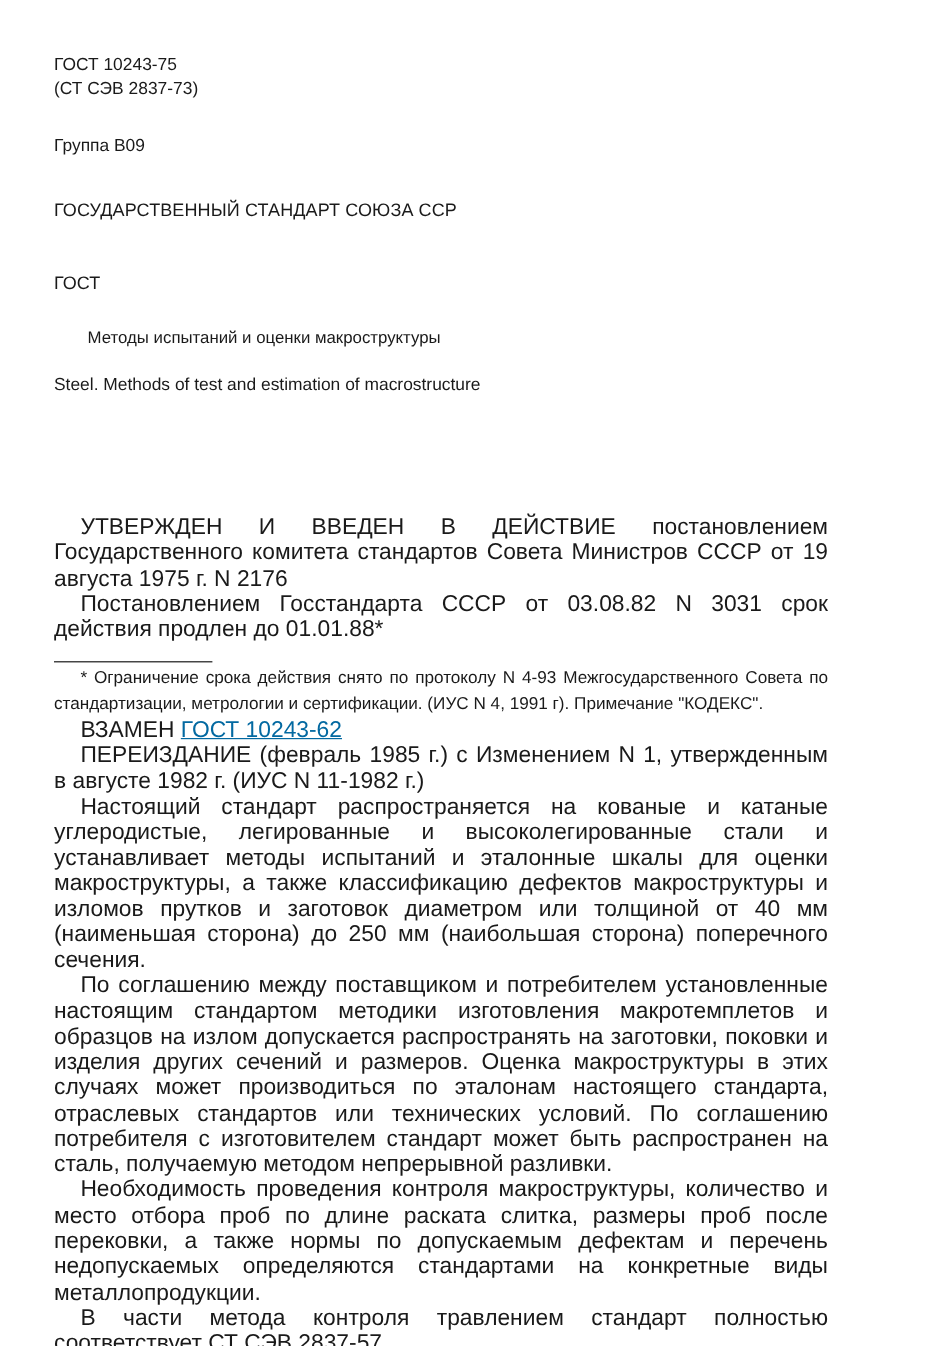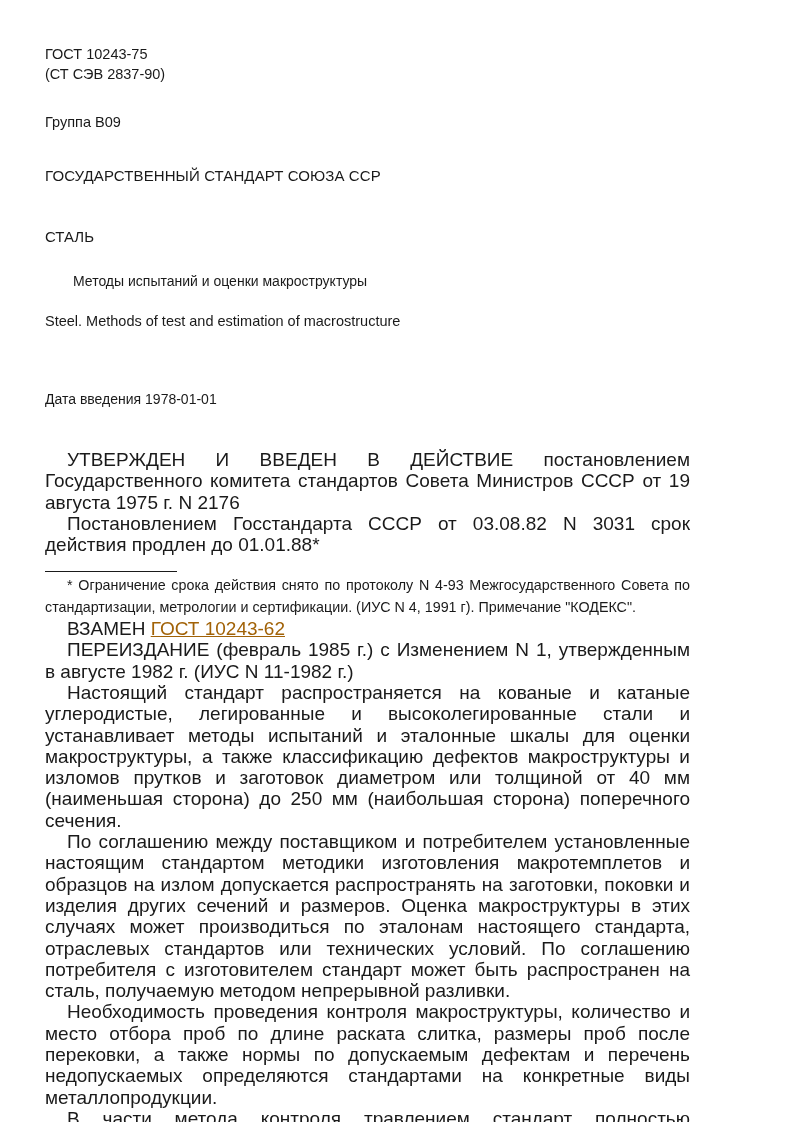--- a/index.html
+++ b/index.html
@@ -97,58 +97,57 @@
     text-decoration: underline;
   }
 </style>
 </head>
 <body>
 
 <div class="page">
   <div class="content">
 
     <div class="hdr-line">ГОСТ 10243-75</div>
-    <div class="hdr-line">(СТ СЭВ 2837-90)</div>
+    <div class="hdr-line">(СТ СЭВ 2837-73)</div>
 
     <div class="spacer-28"></div>
 
     <div class="hdr-line">Группа В09</div>
 
     <div class="spacer-33"></div>
 
     <div class="doc-title-main">ГОСУДАРСТВЕННЫЙ СТАНДАРТ СОЮЗА ССР</div>
 
     <div class="spacer-40"></div>
 
-    <div class="subject">СТАЛЬ</div>
+    <div class="subject">ГОСТ</div>
 
     <div class="spacer-24"></div>
 
     <div class="subtitle-ru">Методы испытаний и оценки макроструктуры</div>
 
     <div class="spacer-20"></div>
 
     <div class="subtitle-en">Steel. Methods of test and estimation of macrostructure</div>
 
     <div class="spacer-58"></div>
 
-    <div class="intro-date">Дата введения 1978-01-01</div>
 
     <div class="spacer-40"></div>
 
     <p class="para">УТВЕРЖДЕН И ВВЕДЕН В ДЕЙСТВИЕ постановлением Государственного комитета стандартов Совета Министров СССР от 19 августа 1975 г. N 2176</p>
     <p class="para">Постановлением Госстандарта СССР от 03.08.82 N 3031 срок действия продлен до 01.01.88*</p>
 
     <div class="spacer-16"></div>
 
     <div class="fn-rule"></div>
 
     <p class="footnote">* Ограничение срока действия снято по протоколу N 4-93 Межгосударственного Совета по стандартизации, метрологии и сертификации. (ИУС N 4, 1991 г). Примечание "КОДЕКС".</p>
 
-    <p class="para"><span>ВЗАМЕН </span><a class="doclink" href="#" style="color: #a16207;">ГОСТ 10243-62</a></p>
+    <p class="para"><span>ВЗАМЕН </span><a class="doclink" href="#" style="color: #0369a1;">ГОСТ 10243-62</a></p>
 
     <p class="para">ПЕРЕИЗДАНИЕ (февраль 1985 г.) с Изменением N 1, утвержденным в августе 1982 г. (ИУС N 11-1982 г.)</p>
 
     <p class="para">Настоящий стандарт распространяется на кованые и катаные углеродистые, легированные и высоколегированные стали и устанавливает методы испытаний и эталонные шкалы для оценки макроструктуры, а также классификацию дефектов макроструктуры и изломов прутков и  заготовок диаметром или толщиной от 40 мм (наименьшая сторона) до 250 мм (наибольшая сторона) поперечного сечения.</p>
     <p class="para">По соглашению между поставщиком и потребителем установленные настоящим стандартом методики изготовления макротемплетов и образцов на излом допускается распространять на заготовки, поковки и изделия других сечений и размеров. Оценка макроструктуры в этих случаях может производиться по эталонам настоящего стандарта, отраслевых стандартов или технических условий. По соглашению потребителя с изготовителем стандарт может быть распространен на сталь, получаемую методом непрерывной разливки.</p>
     <p class="para">Необходимость проведения контроля макроструктуры, количество и место отбора проб по длине раската слитка, размеры проб после перековки, а также нормы по допускаемым дефектам и перечень недопускаемых определяются стандартами на конкретные виды металлопродукции.</p>
     <p class="para">В части метода контроля травлением стандарт полностью соответствует СТ СЭВ 2837-57.</p>
     <p class="para">(Измененная редакция, Изм.N 1).</p>
 
   </div>

